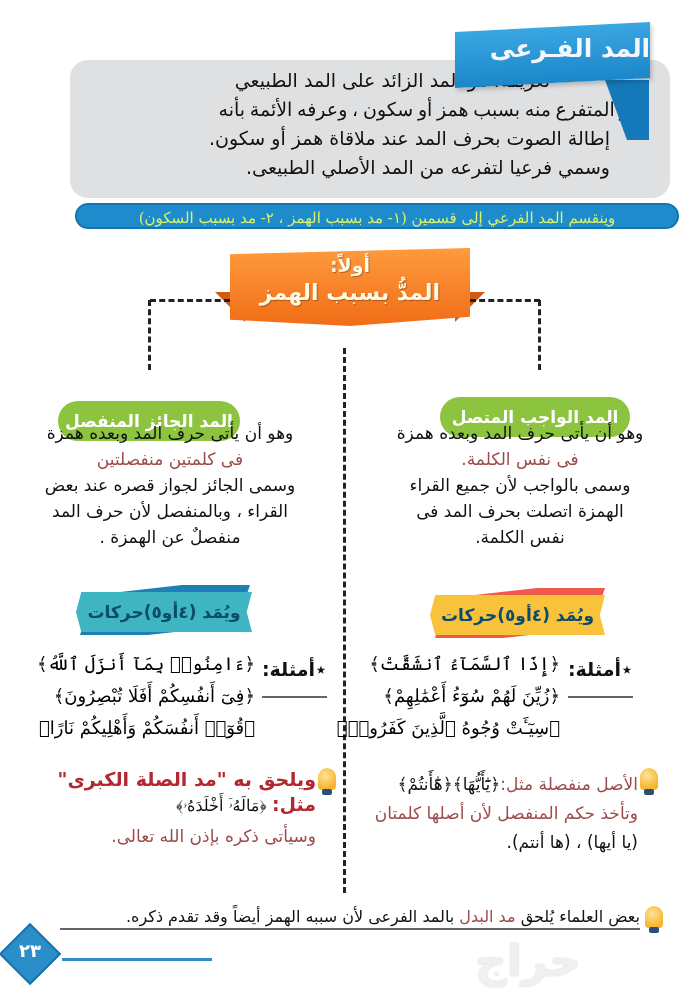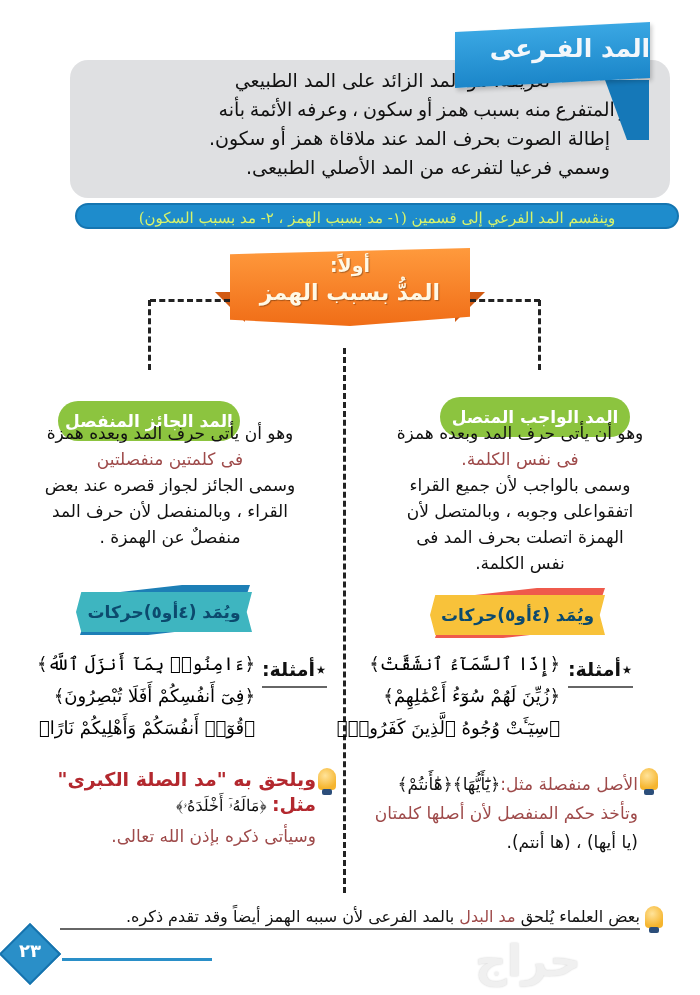--- a/index.html
+++ b/index.html
@@ -88,21 +88,21 @@
   .yumad.teal { background: #3eb5c0; }
   .yumad.yellow { background: #f8c23a; }
   .yumad-back {
     height: 50px;
     clip-path: polygon(8% 20%, 60% 0, 100% 0, 92% 80%, 40% 100%, 0 100%);
   }
   .yumad-back.teal { background: #1d7fb6; }
   .yumad-back.yellow { background: #ef5a4c; }
 
   .examples-label { font-size: 19px; font-weight: bold; color: #111;
-    border-bottom: 2px solid #666; padding-bottom: 6px; white-space: nowrap; }
+    border-bottom: 2px solid #666; padding-bottom: 16px; white-space: nowrap; }
   .verse { font-family: "DejaVu Serif", serif; font-size: 18px; line-height: 32px; white-space: nowrap; color: #000000; }
 
   .bulb {
     width: 18px; height: 22px; border-radius: 9px 9px 4px 4px;
     background: radial-gradient(circle at 40% 35%, #ffe39a 0%, #f6b52e 70%);
   }
   .bulb::after { content: ""; position: absolute; left: 4px; bottom: -5px; width: 10px; height: 6px; background: #2c4e7a; border-radius: 2px; }
 
   .note { font-size: 17px; line-height: 29px; color: #9e4a4a; white-space: nowrap; }
   .note .dark { color: #111; }
@@ -146,21 +146,20 @@
 <div class="abs dash-v" style="left:148px; top:300px; height:70px;"></div>
 <div class="abs dash-h" style="left:470px; top:299px; width:70px;"></div>
 <div class="abs dash-v" style="left:538px; top:300px; height:70px;"></div>
 <div class="abs dash-v" style="left:343px; top:348px; height:545px;"></div>
 
 <div class="abs green-pill rtl" style="left:440px; top:369px; width:190px;margin-top:28px;">المد الواجب المتصل</div>
 <div class="abs col-text rtl" style="left:355px; top:420px; width:330px;">
   <div>وهو أن يأتى حرف المد وبعده همزة</div>
   <div class="red">فى نفس الكلمة.</div>
   <div>وسمى بالواجب لأن جميع القراء</div>
-  <div>اتفقواعلى وجوبه ، وبالمتصل لأن</div>
   <div>الهمزة  اتصلت بحرف المد فى</div>
   <div>نفس الكلمة.</div>
 </div>
 
 <div class="abs yumad-back yellow" style="left:435px; top:588px; width:170px;"></div>
 <div class="abs yumad yellow rtl" style="left:430px; top:595px; width:175px;">ويُمَد (٤أو٥)حركات</div>
 
 <div class="abs examples-label rtl" style="left:568px; top:658px;">⋆أمثلة:</div>
 <div class="abs rtl" style="left:365px; top:648px; width:195px; text-align:right;">
   <div class="verse">﴿إِذَا ٱلسَّمَآءُ ٱنشَقَّتْ﴾</div>

